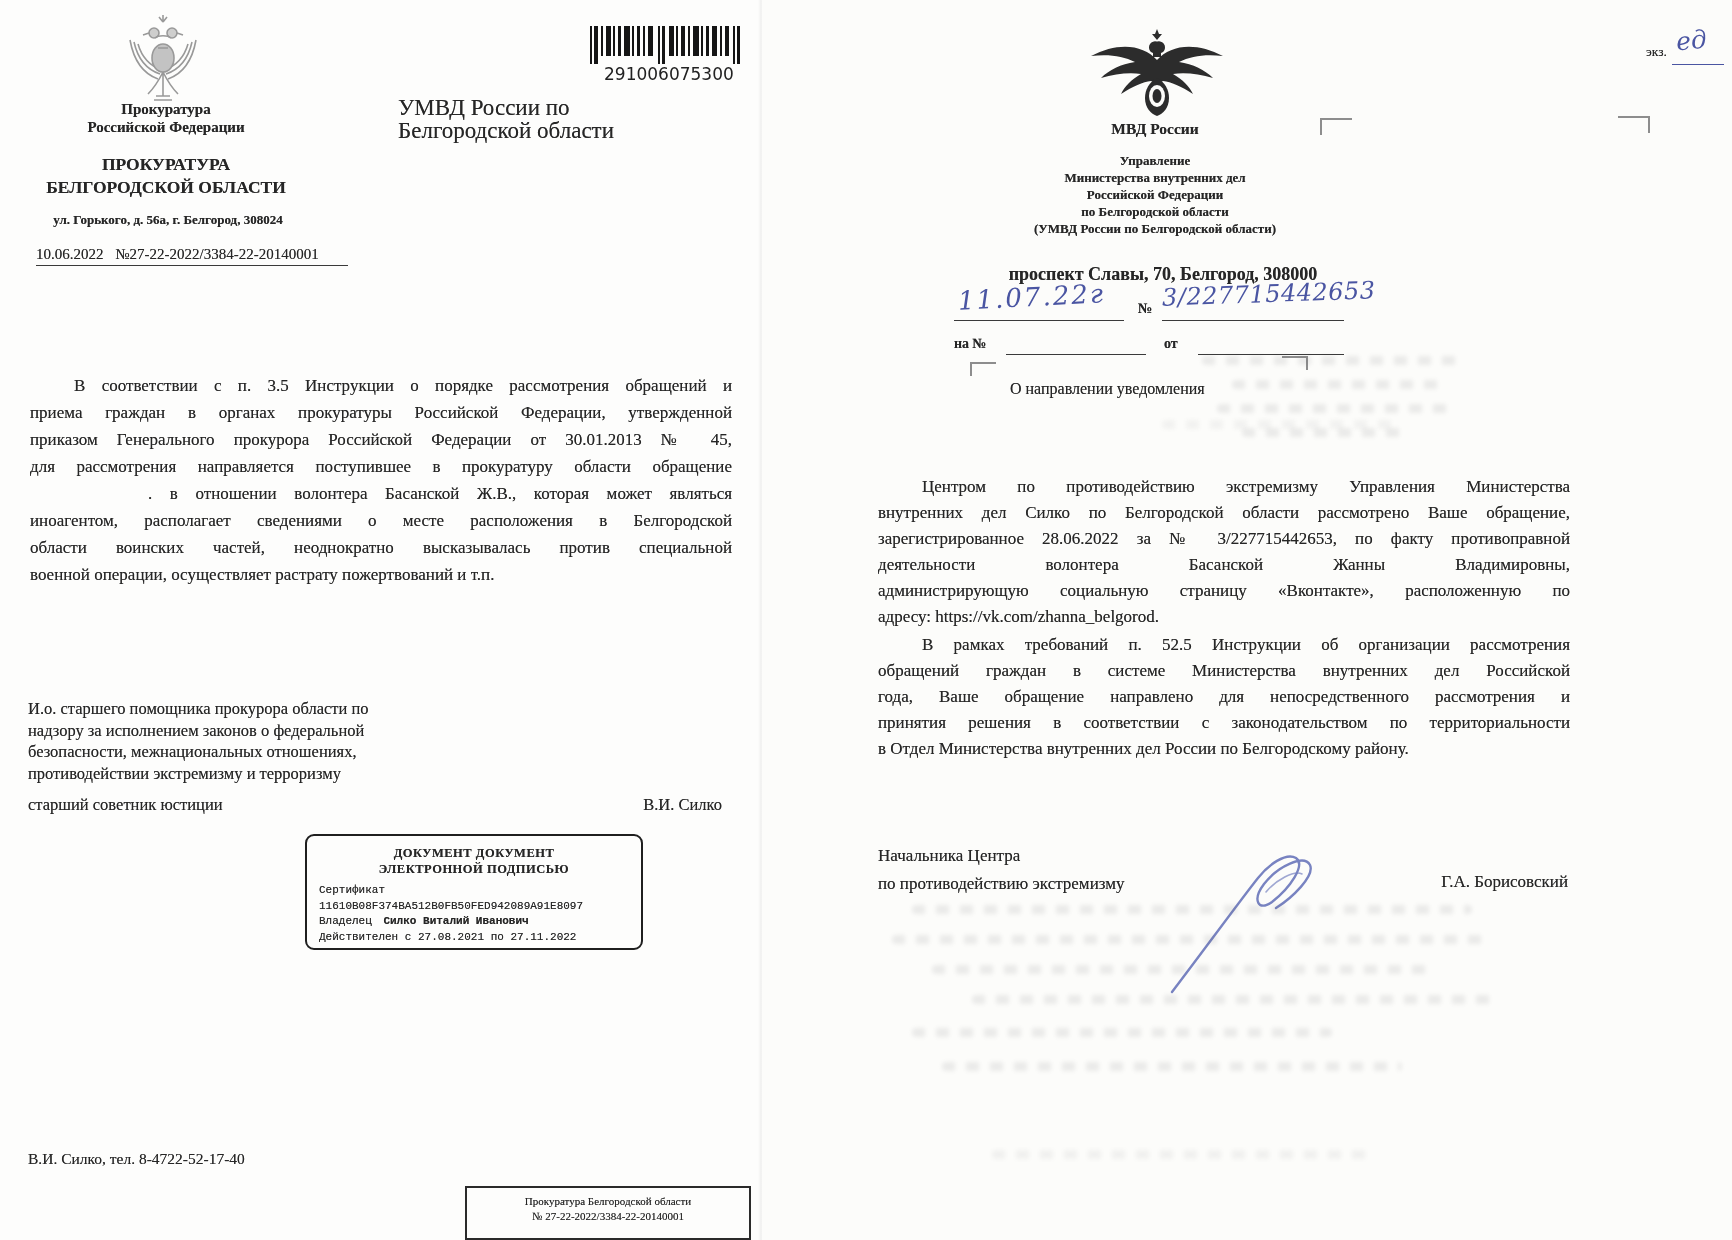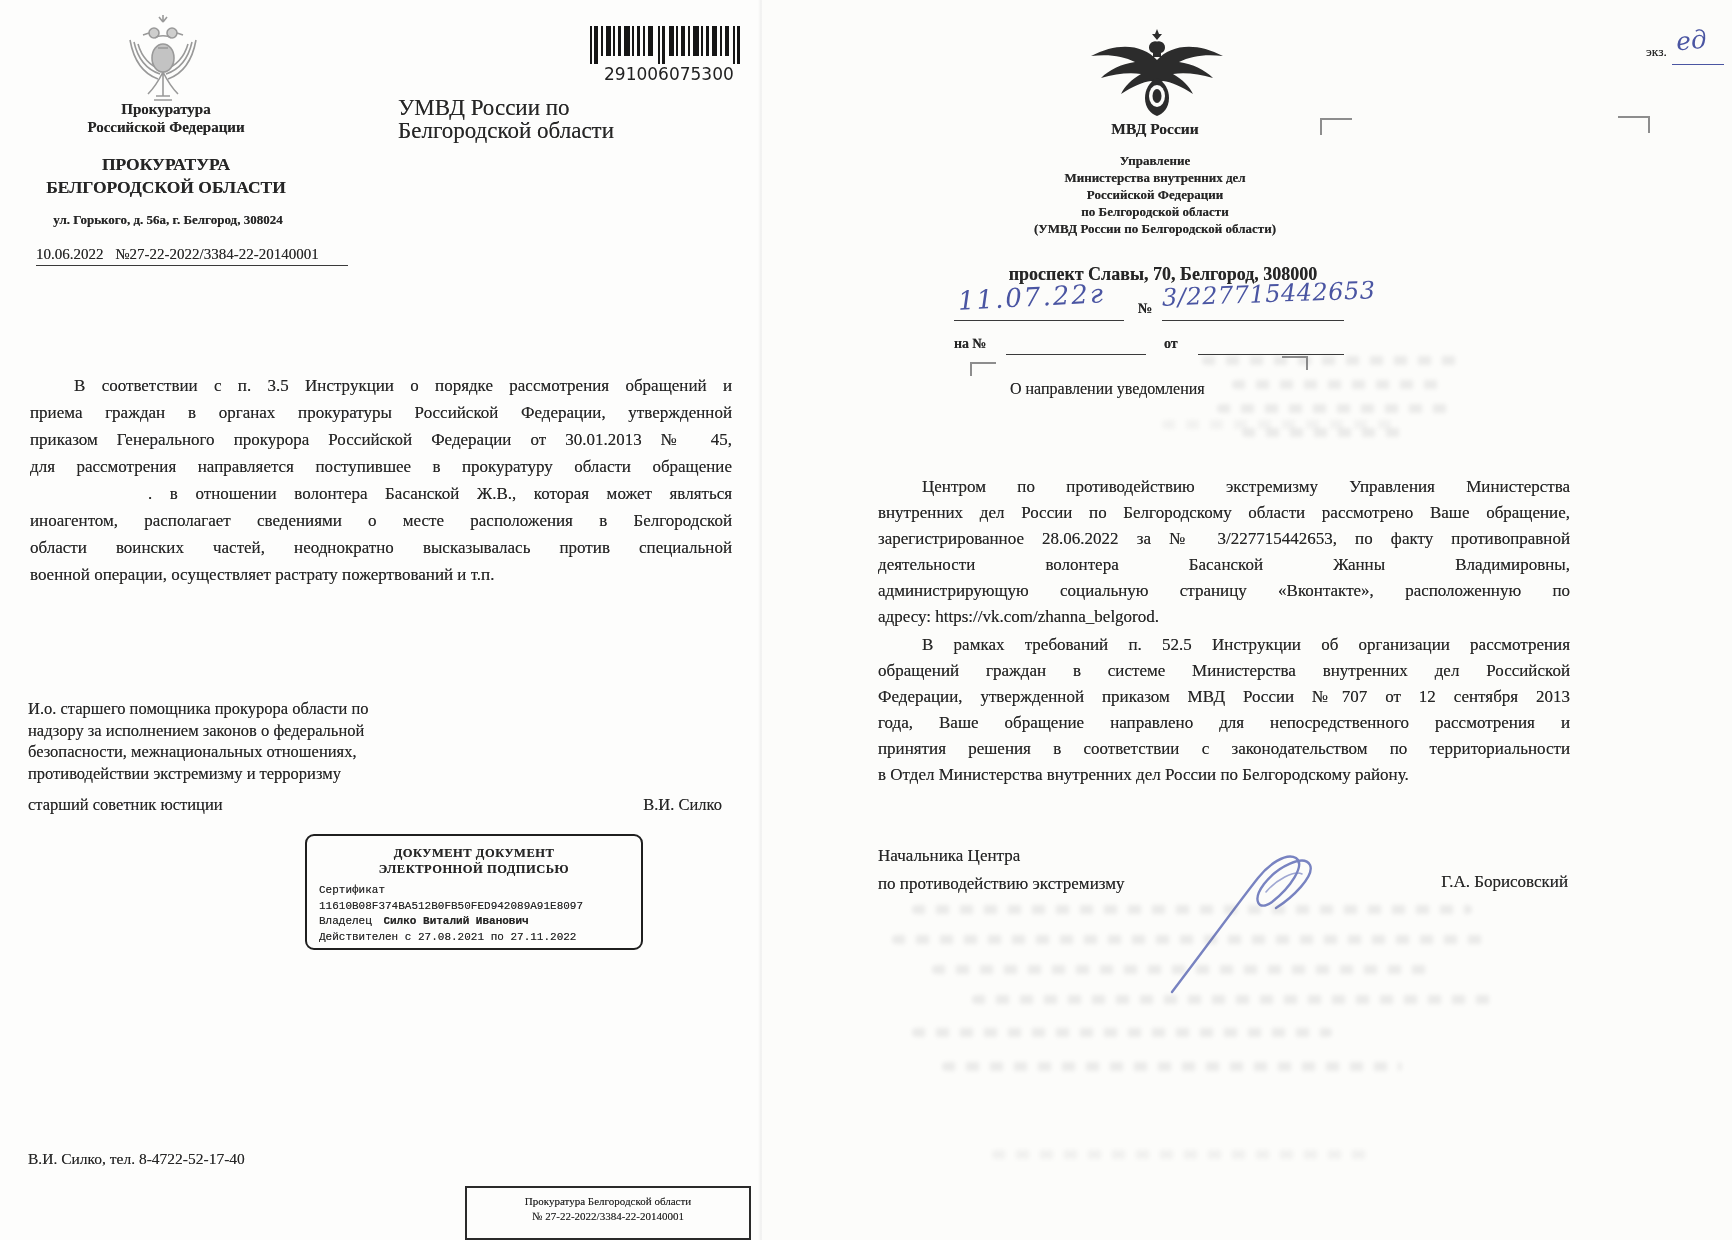--- a/index.html
+++ b/index.html
@@ -207,31 +207,30 @@
 
   <div class="abs ink" style="left:248px;top:380px;font-size:16px;">О направлении уведомления</div>
 
   <div class="smudge" style="left:440px;top:356px;width:260px;"></div>
   <div class="smudge" style="left:470px;top:380px;width:210px;"></div>
   <div class="smudge" style="left:455px;top:404px;width:240px;"></div>
   <div class="smudge" style="left:480px;top:428px;width:160px;"></div>
 
   <div class="abs ink rbody-block" style="left:116px;top:474px;width:692px;">
     <div class="jline first-indent">Центром по противодействию экстремизму Управления Министерства</div>
-    <div class="jline">внутренних дел России по Белгородскому области рассмотрено Ваше обращение,</div>
+    <div class="jline">внутренних дел Силко по Белгородской области рассмотрено Ваше обращение,</div>
     <div class="jline">зарегистрированное 28.06.2022 за № 3/227715442653, по факту противоправной</div>
     <div class="jline">деятельности волонтера Басанской Жанны Владимировны,</div>
     <div class="jline">администрирующую социальную страницу «Вконтакте», расположенную по</div>
     <div class="jline last">адресу: https://vk.com/zhanna_belgorod.</div>
   </div>
 
   <div class="abs ink rbody-block" style="left:116px;top:632px;width:692px;">
     <div class="jline first-indent">В рамках требований п. 52.5 Инструкции об организации рассмотрения</div>
     <div class="jline">обращений граждан в системе Министерства внутренних дел Российской</div>
-    <div class="jline">Федерации, утвержденной приказом МВД России №707 от 12 сентября 2013</div>
     <div class="jline">года, Ваше обращение направлено для непосредственного рассмотрения и</div>
     <div class="jline">принятия решения в соответствии с законодательством по территориальности</div>
     <div class="jline last">в Отдел Министерства внутренних дел России по Белгородскому району.</div>
   </div>
 
   <div class="abs ink" style="left:116px;top:842px;font-size:17px;line-height:28px;">
     <div>Начальника Центра</div>
     <div>по противодействию экстремизму</div>
   </div>
   <div class="abs ink" style="left:640px;top:872px;width:166px;text-align:right;font-size:17px;">Г.А. Борисовский</div>

